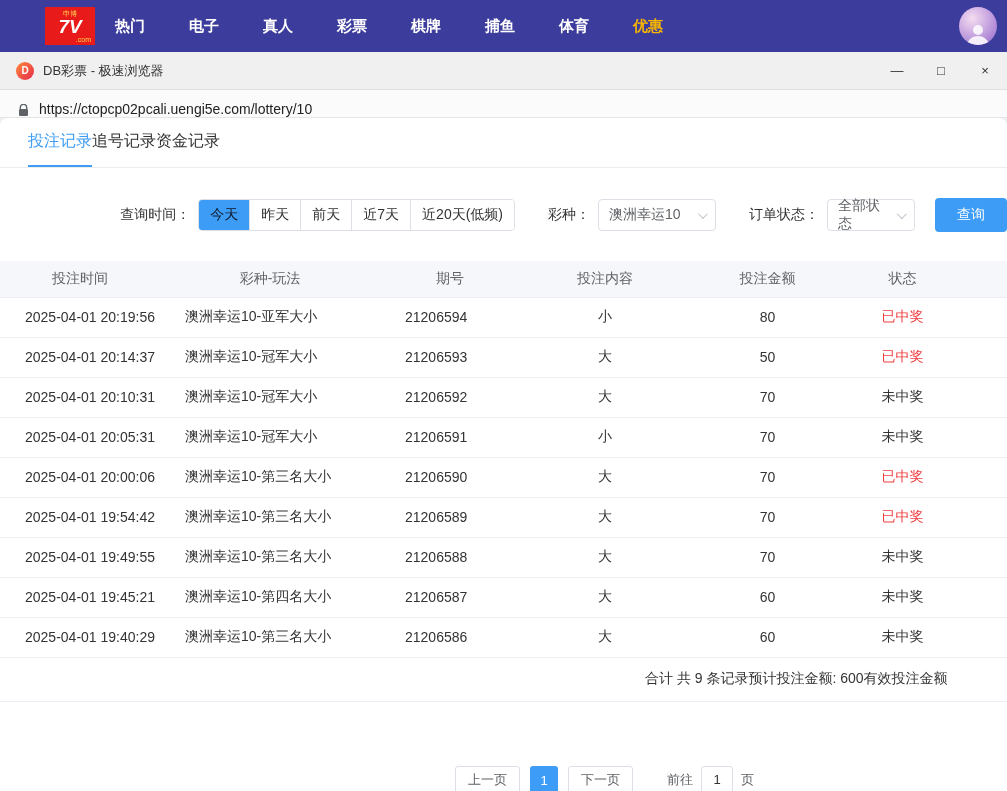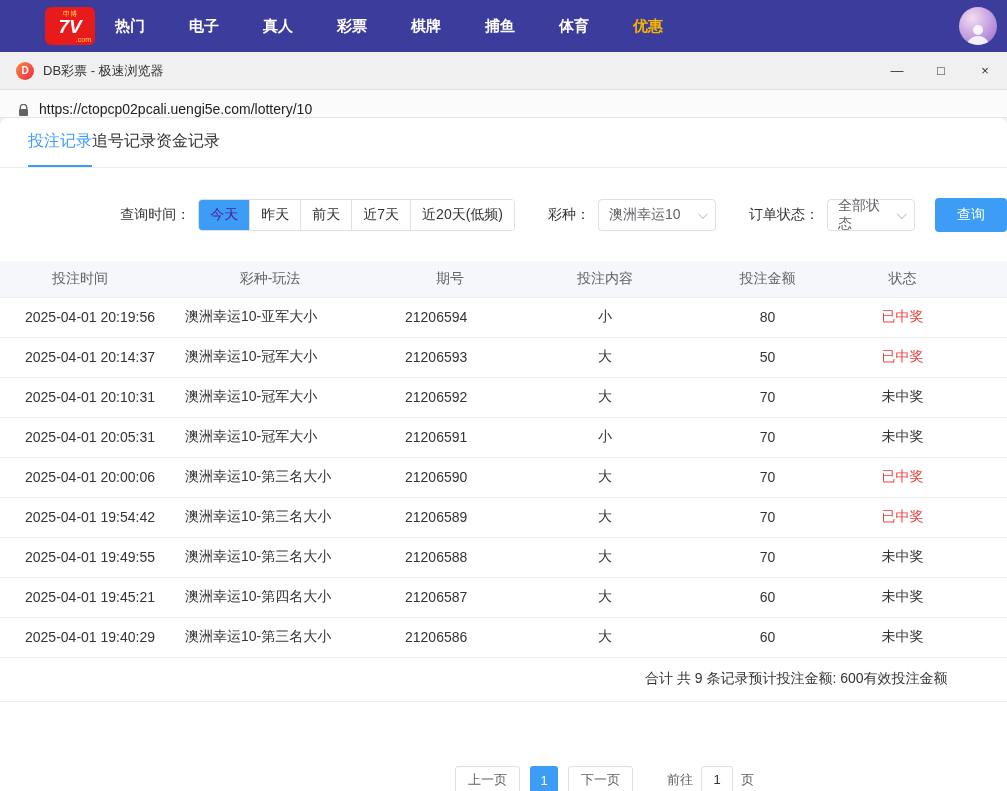--- a/index.html
+++ b/index.html
@@ -8,21 +8,21 @@
     font-family:"Liberation Sans","DejaVu Sans",sans-serif;
     background:#eef0f4; position:relative; color:#333;
   }
 
   
   .topnav {
     height:52px; background:var(--nav-bg,#3c3c9c);
     display:flex; align-items:center; padding-left:45px;
   }
   .logo {
-    width:50px; height:38px; background:var(--logo-bg,#e81a1a); border-radius:6px;
+    width:50px; height:38px; background:var(--logo-bg,#e81a1a); border-radius:0;
     display:flex; flex-direction:column; align-items:center; justify-content:center;
     margin-right:20px; cursor:pointer; line-height:1;
   }
   .logo-top { font-size:7px; color:#ffd84d; }
   .logo-main { font-size:19px; font-weight:bold; font-style:italic; color:#fff; }
   .logo-suffix { font-size:7px; color:#ffd84d; align-self:flex-end; margin-right:4px; }
   .nav-items { display:flex; gap:44px; }
   .nav-item {
     color:#fff; font-size:15px; font-weight:bold; width:30px; text-align:center;
     cursor:pointer; text-decoration:none; white-space:nowrap;
@@ -79,21 +79,21 @@
   .flabel { font-size:14px; color:#333; margin-right:8px; white-space:nowrap; }
   .flabel.gap { margin-left:33px; }
   .segmented {
     display:flex; border:1px solid #dcdfe6; border-radius:4px; overflow:hidden; height:32px;
   }
   .seg {
     padding:0 11px; display:flex; align-items:center; font-size:14px; color:#333;
     background:#fff; border-left:1px solid #dcdfe6; cursor:pointer; white-space:nowrap;
   }
   .seg:first-child { border-left:none; }
-  .seg.active { background:var(--accent,#3d9cf5); color:#4c1d95; }
+  .seg.active { background:var(--accent,#3d9cf5); color:#0f172a; }
   .select {
     height:32px; border:1px solid #dcdfe6; border-radius:4px; background:#fff;
     display:flex; align-items:center; justify-content:space-between;
     padding:0 10px; font-size:14px; color:#606266; cursor:pointer;
   }
   .select.lottery { width:118px; }
   .select.status { width:88px; }
   .chev {
     width:7px; height:7px; border-right:1.5px solid #c0c4cc; border-bottom:1.5px solid #c0c4cc;
     transform:rotate(45deg) translateY(-2px); margin-left:8px;

